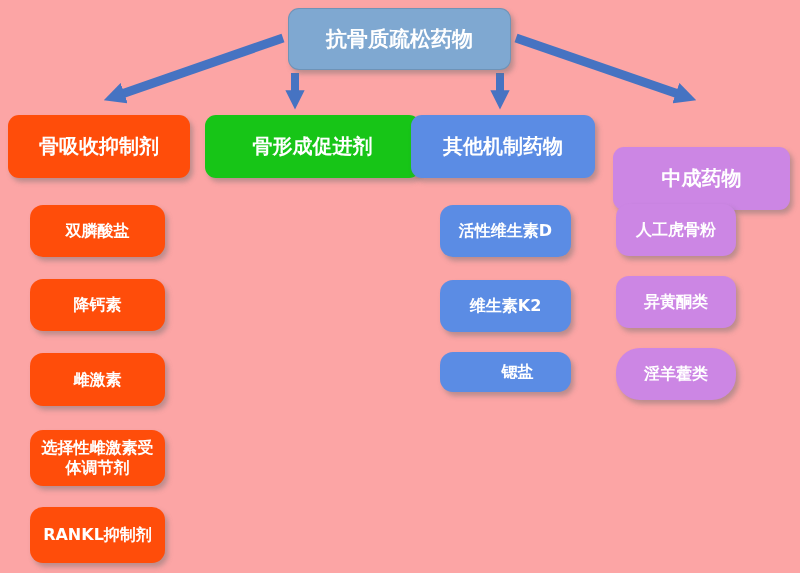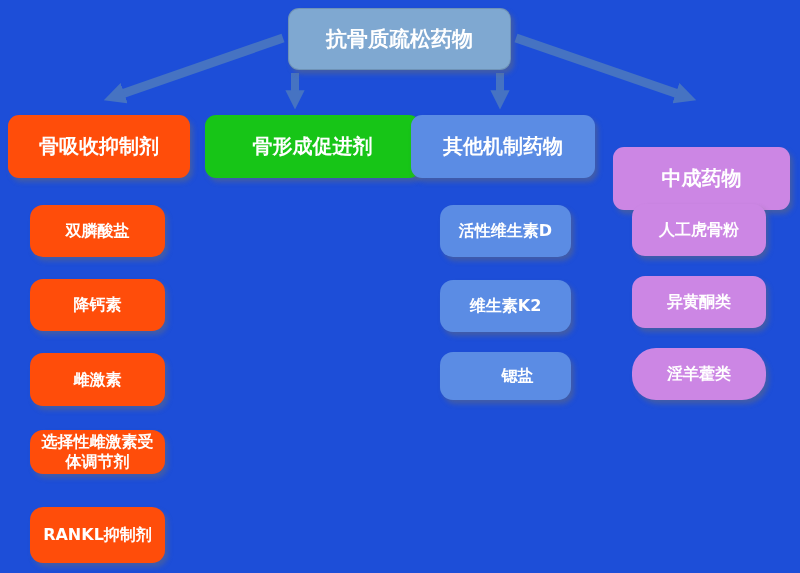--- a/index.html
+++ b/index.html
@@ -5,21 +5,21 @@
   html, body {
     margin: 0;
     padding: 0;
     background: #ffffff;
     font-family: "DejaVu Sans", "Liberation Sans", sans-serif;
   }
   .canvas {
     position: relative;
     width: 800px;
     height: 573px;
-    background: #1d4ed8;
+    background: #fca5a5;
     overflow: hidden;
   }
   .node {
     position: absolute;
     display: flex;
     align-items: center;
     justify-content: center;
     text-align: center;
     color: #ffffff;
     font-weight: bold;
@@ -38,32 +38,32 @@
   .h1 { left: 8px;   width: 182px; }
   .h2 { left: 205px; width: 215px; }
   .h3 { left: 411px; width: 184px; }
   .h4 { left: 613px; width: 177px; margin-top: 32px; }
   .leaf-node { font-size: 16px; border-radius: 13px; }
   
   .c1 { left: 30px; width: 135px; }
   .c1.r0 { top: 205px; height: 52px; }
   .c1.r1 { top: 279px; height: 52px; }
   .c1.r2 { top: 353px; height: 53px; }
-  .c1.r3 { top: 430px; height: 44px; }
+  .c1.r3 { top: 430px; height: 56px; }
   .c1.r4 { top: 507px; height: 56px; }
   
   .c2 { left: 217px; width: 156px; font-size: 17px; }
   .c2.r0 { top: 202px; height: 55px; padding: 2px 14px; }
   
   .c3 { left: 440px; width: 131px; }
   .c3.r0 { top: 205px; height: 52px; }
   .c3.r1 { top: 280px; height: 52px; }
-  .c3.r2 { top: 352px; height: 48px; padding-left: 32px; }
+  .c3.r2 { top: 352px; height: 40px; padding-left: 32px; }
   
-  .c4 { left: 632px; width: 134px; }
+  .c4 { left: 616px; width: 120px; }
   .c4.r0 { top: 204px; height: 52px; }
   .c4.r1 { top: 276px; height: 52px; }
   .c4.r2 { top: 348px; height: 52px; }
   .arrows {
     position: absolute;
     left: 0; top: 0;
     width: 800px; height: 130px;
     pointer-events: none;
   }
 </style>

